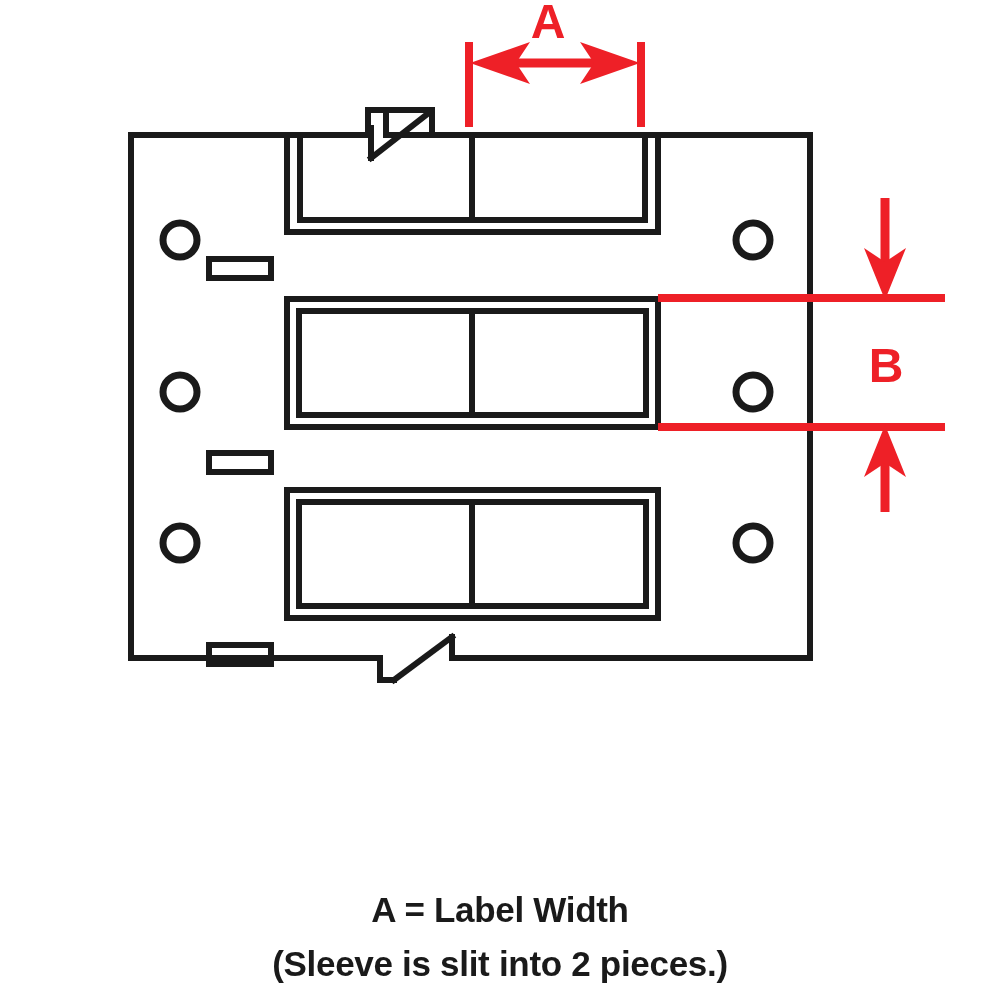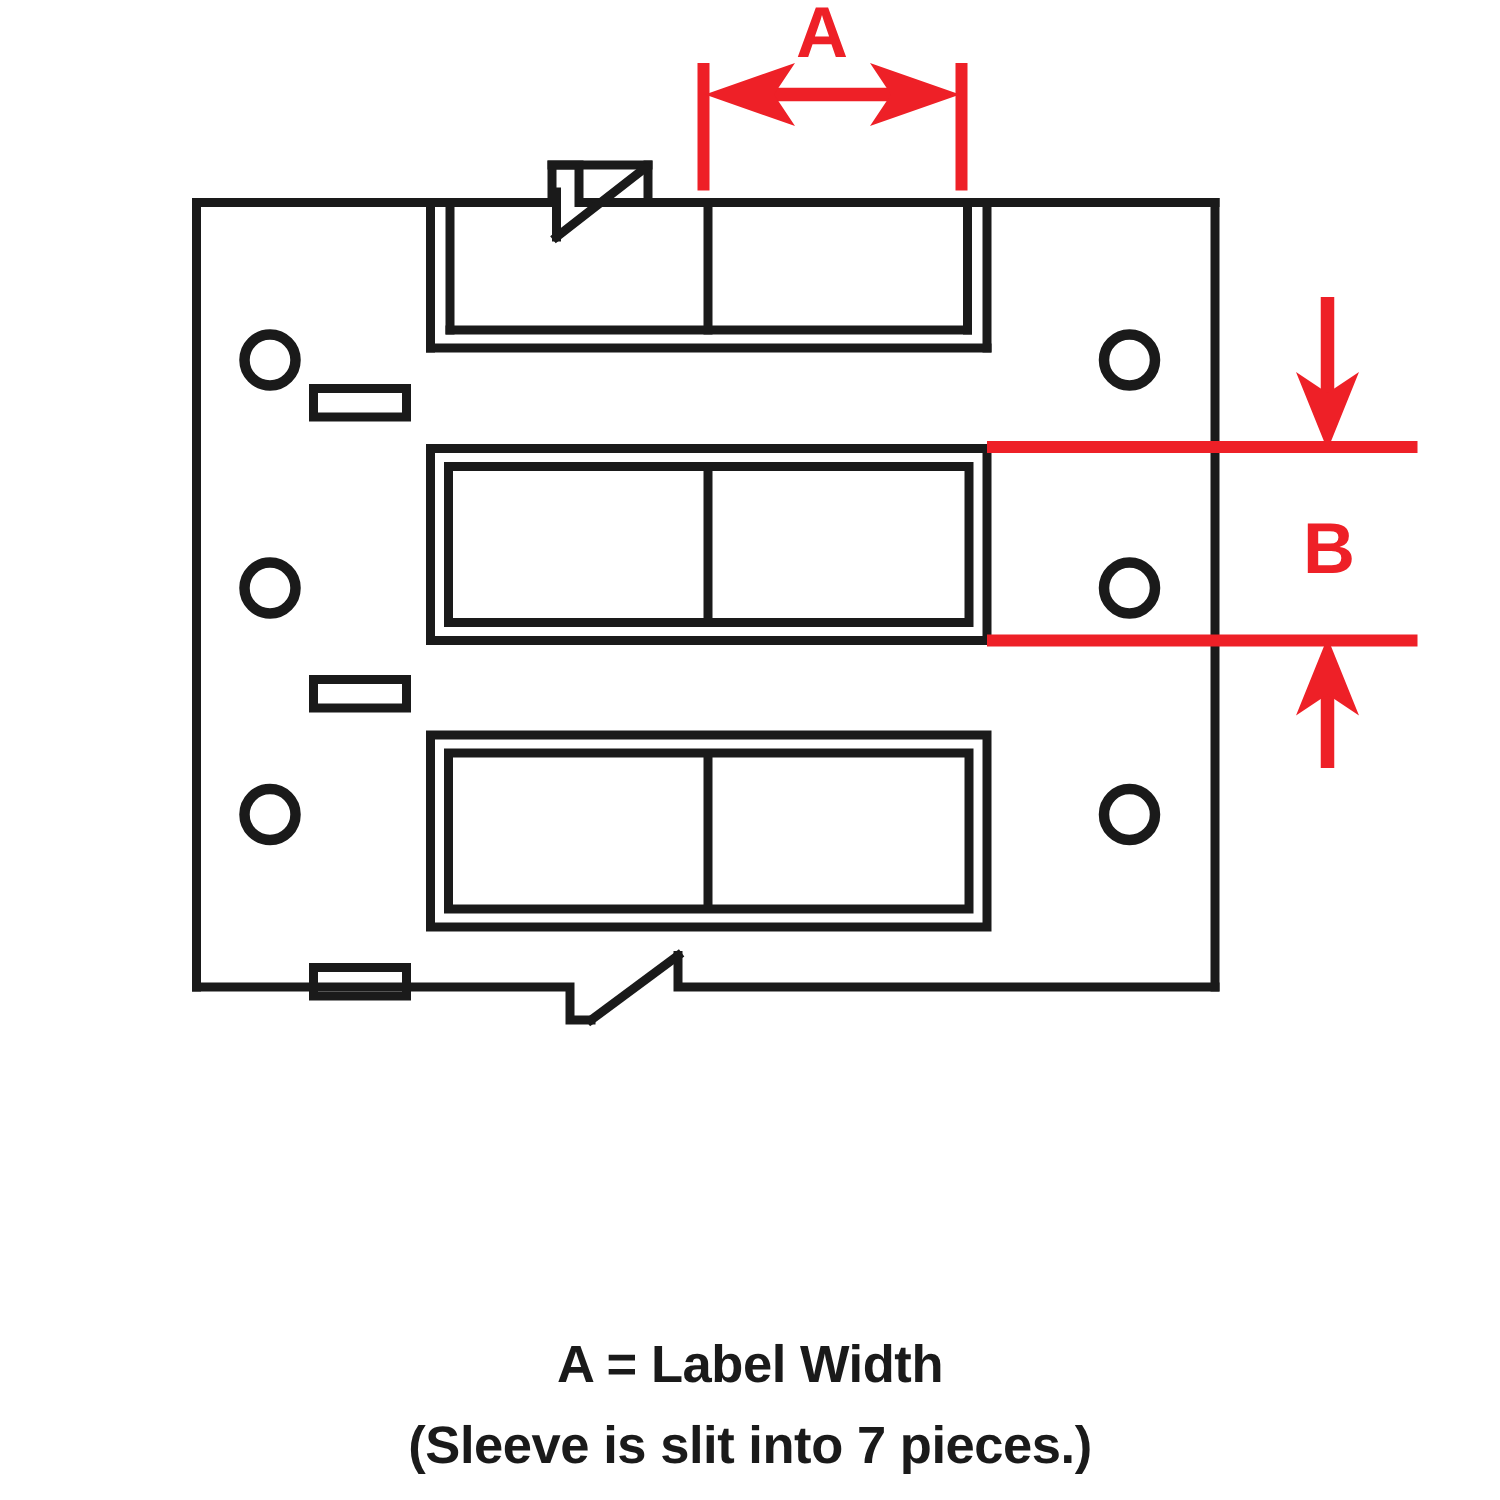--- a/index.html
+++ b/index.html
@@ -150,16 +150,16 @@
 
       <text class="dim-letter" x="886" y="382" font-size="48" text-anchor="middle">B</text>
     </g>
 
   </svg>
 
   <div class="caption-block">
     <div class="caption-row-1">
       <span>A = Label Width</span>
     </div>
-    <div class="caption-row-2">(Sleeve is slit into 7 pieces.)</div>
+    <div class="caption-row-2">(Sleeve is slit into 2 pieces.)</div>
   </div>
 
 </div>
 
 </body></html>

